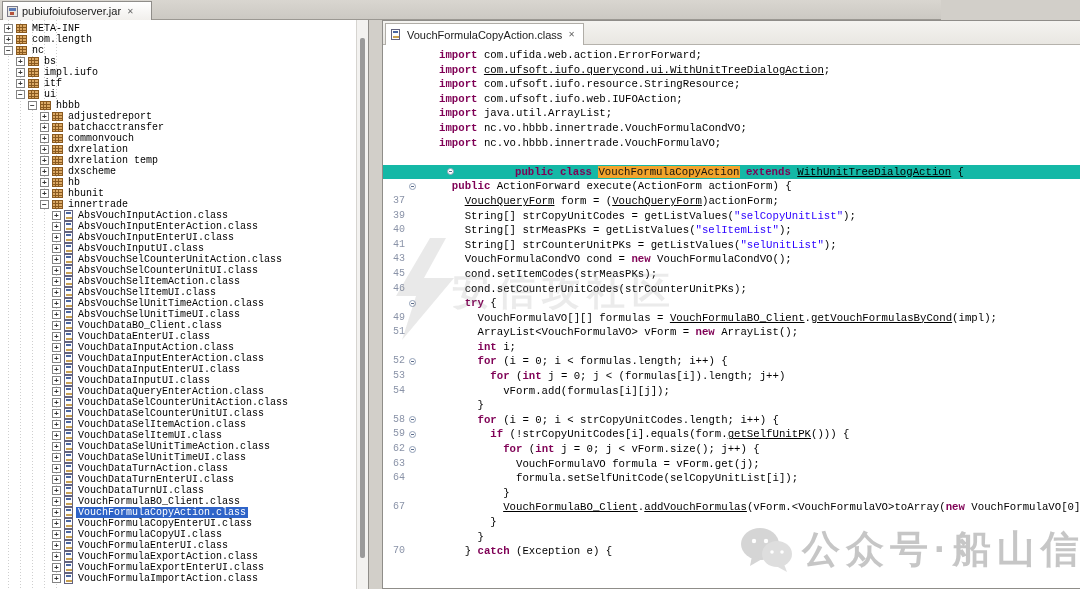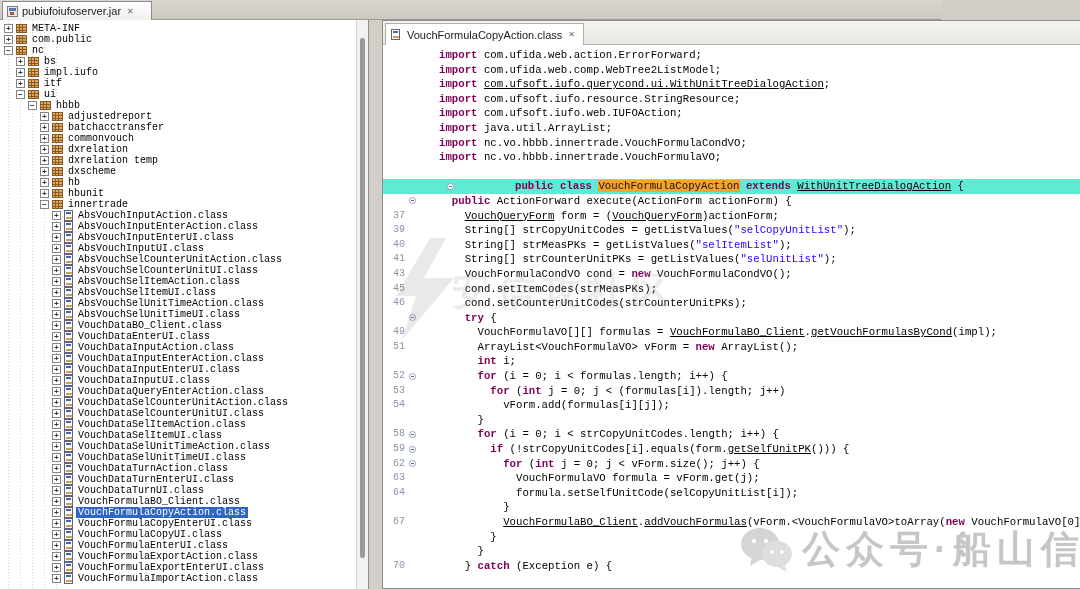--- a/index.html
+++ b/index.html
@@ -80,21 +80,21 @@
     background:#ffffff;border:1px solid #b0ada7;border-bottom:none;
     display:flex;align-items:center;gap:4px;padding:0 8px 0 5px;
     font-size:11px;color:#1a1a1a;box-sizing:border-box;
   }
   .code-area{
     position:absolute;left:0;top:24px;right:0;bottom:0;background:#fff;overflow:hidden;
     padding-top:3px;
   }
   .cl{display:flex;height:14.6px;line-height:14.6px;white-space:pre;
       font-family:"Liberation Mono", monospace;font-size:10.7px;color:#000;}
-  .cl.cur{background:#5eead4;gap:38px;}
+  .cl.cur{background:#14b8a6;gap:38px;}
   .num{width:22px;flex:none;text-align:right;color:#8a93a8;font-size:10px;padding-right:2px;}
   .fold{width:12px;flex:none;position:relative;}
   .fc{position:absolute;left:2px;top:3.5px;width:7px;height:7px;box-sizing:border-box;
       border:1px solid #93a1b8;border-radius:50%;background:#fff;}
   .fc::after{content:"";position:absolute;left:1px;top:2px;width:3px;height:1px;background:#5a6c8c;}
   .body{flex:1;margin-left:20px;}
   .tk-kw{color:#7f0055;font-weight:bold;}
   .tk-pl{color:#000000;}
   .tk-str{color:#2a00ff;}
   .tk-ln{color:#000000;text-decoration:underline;}
@@ -123,21 +123,21 @@
 <div class="tree-panel">
   <div class="tree-scroll">
       <div class="trow" style="padding-left: 4px;">
         <span class="tgl">+</span>
         <span class="ic ic-pkg"></span>
         <span class="lbl">META-INF</span>
       </div>
       <div class="trow" style="padding-left: 4px;">
         <span class="tgl">+</span>
         <span class="ic ic-pkg"></span>
-        <span class="lbl">com.public</span>
+        <span class="lbl">com.length</span>
       </div>
       <div class="trow" style="padding-left: 4px;">
         <span class="tgl">−</span>
         <span class="ic ic-pkg"></span>
         <span class="lbl">nc</span>
       </div>
       <div class="trow" style="padding-left: 16px;">
         <span class="tgl">+</span>
         <span class="ic ic-pkg"></span>
         <span class="lbl">bs</span>
@@ -387,21 +387,20 @@
   <div class="editor-tabbar">
     <div class="editor-tab">
       <span class="ic ic-cls"></span>
       <span>VouchFormulaCopyAction.class</span>
       <span class="tab-close">✕</span>
     </div>
   </div>
   <div class="code-area">
     <div>
         <div class="cl"><span class="num"></span><span class="fold"></span><span class="body"><span class="tk-kw">import </span><span class="tk-pl">com.ufida.web.action.ErrorForward;</span></span></div>
-        <div class="cl"><span class="num"></span><span class="fold"></span><span class="body"><span class="tk-kw">import </span><span class="tk-pl">com.ufida.web.comp.WebTree2ListModel;</span></span></div>
         <div class="cl"><span class="num"></span><span class="fold"></span><span class="body"><span class="tk-kw">import </span><span class="tk-ln">com.ufsoft.iufo.querycond.ui.WithUnitTreeDialogAction</span><span class="tk-pl">;</span></span></div>
         <div class="cl"><span class="num"></span><span class="fold"></span><span class="body"><span class="tk-kw">import </span><span class="tk-pl">com.ufsoft.iufo.resource.StringResource;</span></span></div>
         <div class="cl"><span class="num"></span><span class="fold"></span><span class="body"><span class="tk-kw">import </span><span class="tk-pl">com.ufsoft.iufo.web.IUFOAction;</span></span></div>
         <div class="cl"><span class="num"></span><span class="fold"></span><span class="body"><span class="tk-kw">import </span><span class="tk-pl">java.util.ArrayList;</span></span></div>
         <div class="cl"><span class="num"></span><span class="fold"></span><span class="body"><span class="tk-kw">import </span><span class="tk-pl">nc.vo.hbbb.innertrade.VouchFormulaCondVO;</span></span></div>
         <div class="cl"><span class="num"></span><span class="fold"></span><span class="body"><span class="tk-kw">import </span><span class="tk-pl">nc.vo.hbbb.innertrade.VouchFormulaVO;</span></span></div>
         <div class="cl"><span class="num"></span><span class="fold"></span><span class="body"></span></div>
         <div class="cl cur"><span class="num"></span><span class="fold"><span class="fc"></span></span><span class="body"><span class="tk-kw">public class </span><span class="tk-hl">VouchFormulaCopyAction</span><span class="tk-pl"> </span><span class="tk-kw">extends</span><span class="tk-pl"> </span><span class="tk-ln">WithUnitTreeDialogAction</span><span class="tk-pl"> {</span></span></div>
         <div class="cl"><span class="num"></span><span class="fold"><span class="fc"></span></span><span class="body"><span class="tk-pl">  </span><span class="tk-kw">public </span><span class="tk-pl">ActionForward execute(ActionForm actionForm) {</span></span></div>
         <div class="cl"><span class="num">37</span><span class="fold"></span><span class="body"><span class="tk-pl">    </span><span class="tk-ln">VouchQueryForm</span><span class="tk-pl"> form = (</span><span class="tk-ln">VouchQueryForm</span><span class="tk-pl">)actionForm;</span></span></div>

